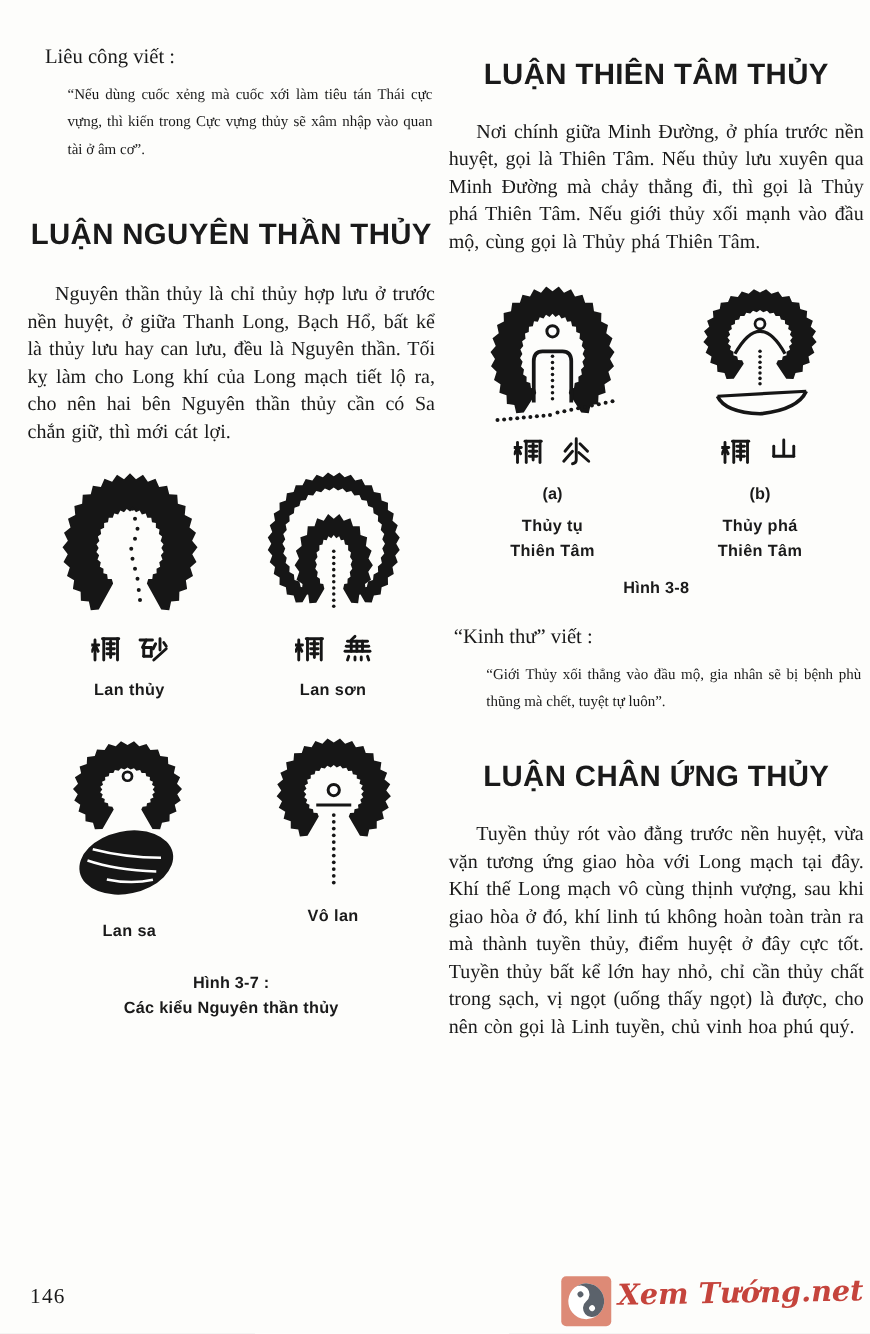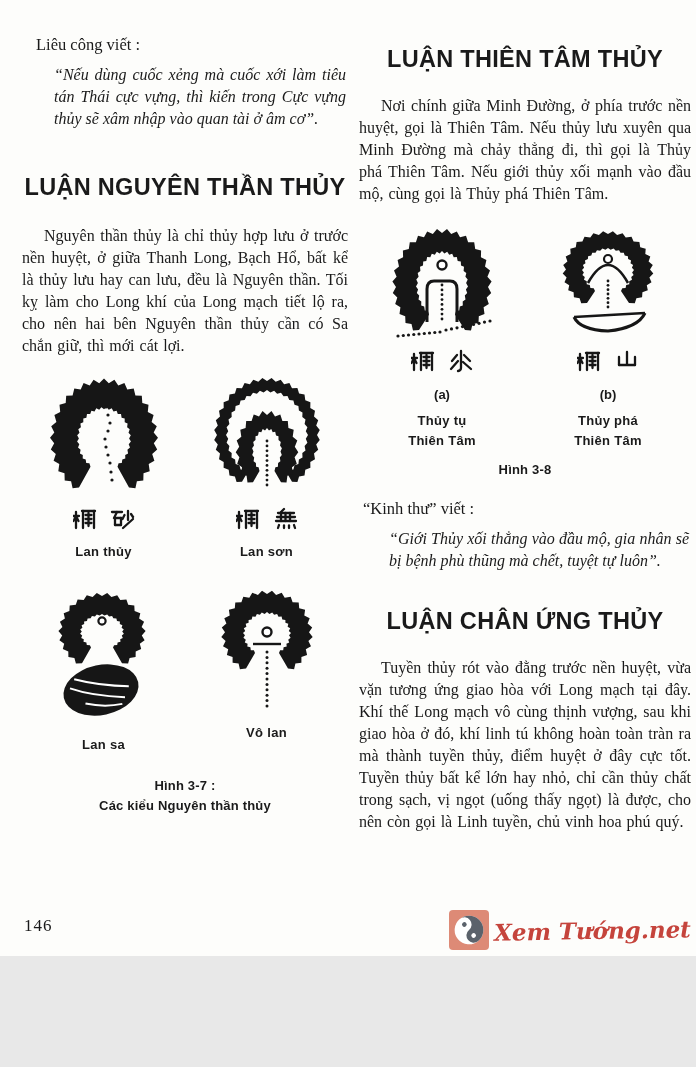--- a/index.html
+++ b/index.html
@@ -1,25 +1,25 @@
 <!DOCTYPE html>
 <html><head>
 <meta charset="utf-8">
 <style>
   html,body{margin:0;padding:0;background:#e8e8e8;}
   .page{
-    position:relative;width:696px;height:956px;margin:0 auto;
+    position:relative;width:696px;height:1067px;margin:0 auto;
     background:#fdfdfb;color:#1a1a1a;overflow:hidden;
     font-family:"Liberation Serif", serif;
   }
   .col{position:absolute;top:0;}
   .col-left{left:22px;width:326px;}
   .col-right{left:359px;width:332px;}
   .attrib{font-size:16.5px;line-height:22px;padding-left:14px;}
-  .quote{font-size:16px;line-height:22px;text-align:justify;margin-left:32px;margin-right:2px;font-style:italic;}
+  .quote{font-size:12px;line-height:22px;text-align:justify;margin-left:32px;margin-right:2px;}
   .para{font-size:16px;line-height:22px;text-align:justify;text-indent:22px;word-spacing:1px;}
   .heading{
     font-family:"Liberation Sans", sans-serif;font-weight:700;font-size:23.5px;
     text-align:center;letter-spacing:.3px;white-space:nowrap;
   }
   .fig-grid{display:flex;justify-content:space-around;align-items:flex-start;}
   .fig-cell{display:flex;flex-direction:column;align-items:center;width:50%;}
   .hanzi{margin-top:6px;}
   .fig-label{
     font-family:"Liberation Sans", sans-serif;font-weight:700;font-size:13px;
@@ -27,21 +27,21 @@
   }
   .fig-tag{font-family:"Liberation Sans", sans-serif;font-weight:700;font-size:13px;margin-top:12px;}
   .fig-caption{
     font-family:"Liberation Sans", sans-serif;font-weight:700;font-size:13px;
     text-align:center;line-height:1.55;letter-spacing:.2px;
   }
   .mt6{margin-top:6px}.mt8{margin-top:8px}.mt10{margin-top:10px}
   .mt18{margin-top:18px}.mt20{margin-top:20px}.mt22{margin-top:22px}.mt24{margin-top:24px}
   .mt26{margin-top:26px}.mt34{margin-top:34px}.mt36{margin-top:36px}.mt44{margin-top:44px}.mt46{margin-top:46px}
   .page-number{position:absolute;left:24px;bottom:20px;font-size:17px;letter-spacing:1px;}
-  .watermark{position:absolute;right:5px;bottom:6px;display:flex;align-items:center;gap:5px;}
+  .watermark{position:absolute;right:5px;bottom:6px;display:flex;align-items:flex-start;gap:5px;}
   .wm-badge{width:40px;height:40px;border-radius:4px;background:#dd8a76;display:flex;align-items:center;justify-content:center;}
   .wm-text{
     font-family:"DejaVu Serif", serif;font-style:italic;font-weight:700;
     font-size:23px;color:#c5443c;letter-spacing:0px;transform:rotate(-1deg);
   }
 </style>
 </head>
 <body>
 
 <div class="page">

